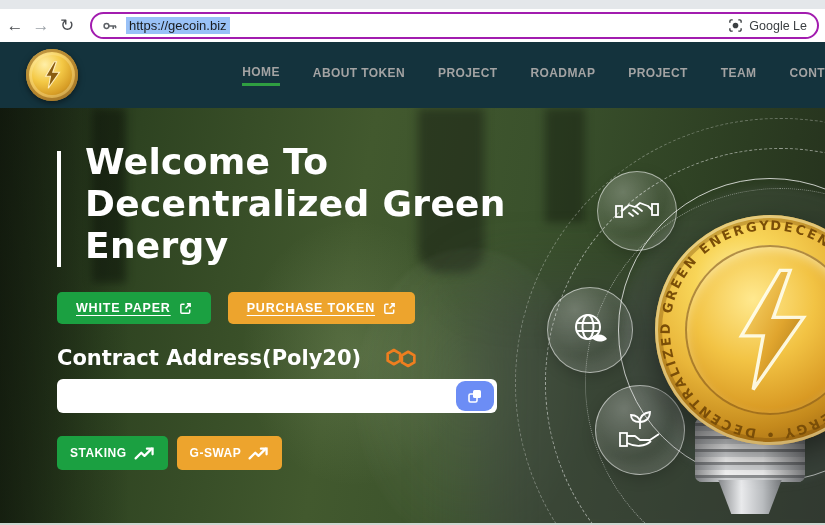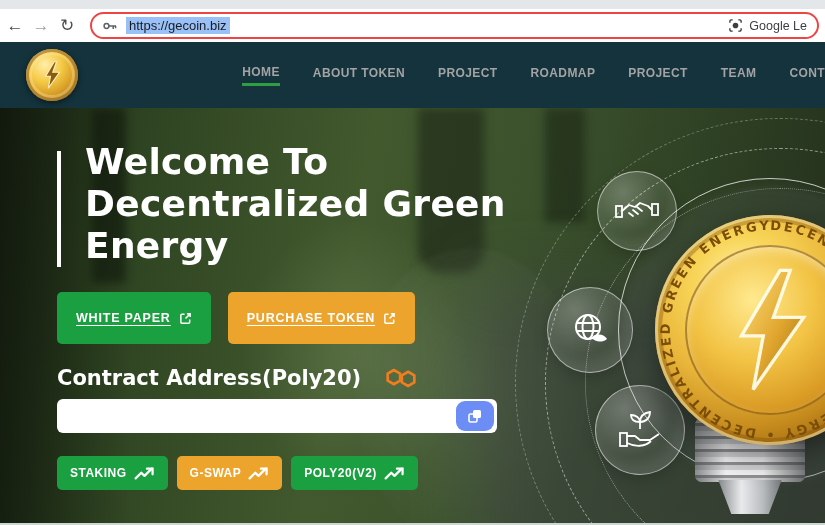--- a/index.html
+++ b/index.html
@@ -5,21 +5,21 @@
   * { margin:0; padding:0; box-sizing:border-box; }
   html,body { width:825px; height:525px; background:#fff; overflow:hidden;
               font-family:"Liberation Sans", sans-serif; position:relative; }
 
   
   .chrome-top { height:9px; background:#e4e7ea; }
   .toolbar { height:33px; background:#fff; display:flex; align-items:center; padding:0 4px 0 2px; }
   .nav-ico { width:26px; height:26px; display:flex; align-items:center; justify-content:center;
              font-size:17px; color:#4a4d51; cursor:pointer; }
   .nav-ico.fwd { color:#9aa0a6; }
-  .addr-pill { flex:1; height:27px; border:2px solid #ef4444; border-radius:15px;
+  .addr-pill { flex:1; height:27px; border:2px solid #a21caf; border-radius:15px;
                display:flex; align-items:center; padding:0 10px; margin-left:10px; margin-right:2px;
                background:#fff; overflow:hidden; }
   .url-text { font-size:13px; color:#191b1e; background:#99c1f7; padding:1px 3px; white-space:nowrap; }
   .lens-chip { margin-left:auto; display:flex; align-items:center; gap:6px; color:#3c4043;
                font-size:12.5px; white-space:nowrap; padding-left:10px; }
 
   
   .site-nav { height:66px; background:#14333d; display:flex; align-items:center; padding:0 0 0 26px; }
   .logo-coin { width:52px; height:52px; border-radius:50%; position:relative; flex:0 0 auto;
      background: radial-gradient(circle at 36% 30%, #ffefa8 0%, #f4c946 35%, #d79d26 62%, #9a6a12 85%, #6f4c0c 100%);
@@ -49,21 +49,21 @@
   .right-shadow { right:-70px; bottom:-60px; width:420px; height:300px;
            background:rgba(62,68,66,.55); filter:blur(32px); }
   .bottom-line { position:absolute; left:0; right:0; bottom:0; height:2px; background:#ccd7d1; z-index:40; }
 
   
   .hero-title { display:flex; gap:24px; margin:30px 0 0 57px; position:relative; z-index:5;align-items:flex-end; }
   .title-bar { width:4px; height:116px; background:#fff; margin-top:13px; }
   .title-text { font-family:"DejaVu Sans",sans-serif; font-size:36px; line-height:1.17;
                 font-weight:800; color:#fff; letter-spacing:.3px; }
   .cta-row { display:flex; gap:17px; margin:25px 0 0 57px; position:relative; z-index:5; }
-  .btn { height:52px; padding:0 19px; border-radius:5px; display:inline-flex; align-items:center; gap:8px;
+  .btn { height:32px; padding:0 19px; border-radius:5px; display:inline-flex; align-items:center; gap:8px;
          color:#fff; font-size:12.5px; font-weight:800; letter-spacing:.8px; cursor:pointer; border:none;
          font-family:"Liberation Sans",sans-serif; }
   .btn .lbl { text-decoration:underline; text-underline-offset:3px; }
   .btn-green { background:#1ba041; } .btn-orange { background:#eda42d; }
 
   .contract-row { display:flex; align-items:center; gap:24px; margin:22px 0 0 57px; position:relative; z-index:5; }
   .contract-label { color:#fff; font-size:21px; font-weight:700; font-family:"DejaVu Sans",sans-serif; }
   .addr-box { margin:9px 0 0 57px; width:440px; height:34px; background:#fff; border-radius:6px;
               display:flex; align-items:center; padding:0 3px 0 12px; position:relative; z-index:5; }
   .addr-value { flex:1; color:#6b7280; font-size:14.5px; white-space:nowrap; overflow:hidden; }
@@ -275,23 +275,16 @@
         <path d="M16 3 H23 V10" fill="none" stroke="#fff" stroke-width="2.8" stroke-linecap="round"></path>
       </svg>
     </button>
     <button class="btn-sm btn-orange">
       <span>G-SWAP</span>
       <svg class="icon" width="21" height="15" viewBox="0 0 26 18">
         <path d="M2 15 L9 8 l4 4 L22 3" fill="none" stroke="#fff" stroke-width="2.8" stroke-linecap="round" stroke-linejoin="round"></path>
         <path d="M16 3 H23 V10" fill="none" stroke="#fff" stroke-width="2.8" stroke-linecap="round"></path>
       </svg>
     </button>
-    <button class="btn-sm btn-green">
-      <span>POLY20(V2)</span>
-      <svg class="icon" width="21" height="15" viewBox="0 0 26 18">
-        <path d="M2 15 L9 8 l4 4 L22 3" fill="none" stroke="#fff" stroke-width="2.8" stroke-linecap="round" stroke-linejoin="round"></path>
-        <path d="M16 3 H23 V10" fill="none" stroke="#fff" stroke-width="2.8" stroke-linecap="round"></path>
-      </svg>
-    </button>
   </div>
 
   <div class="bottom-line"></div>
 </div>
 
 </body></html>

